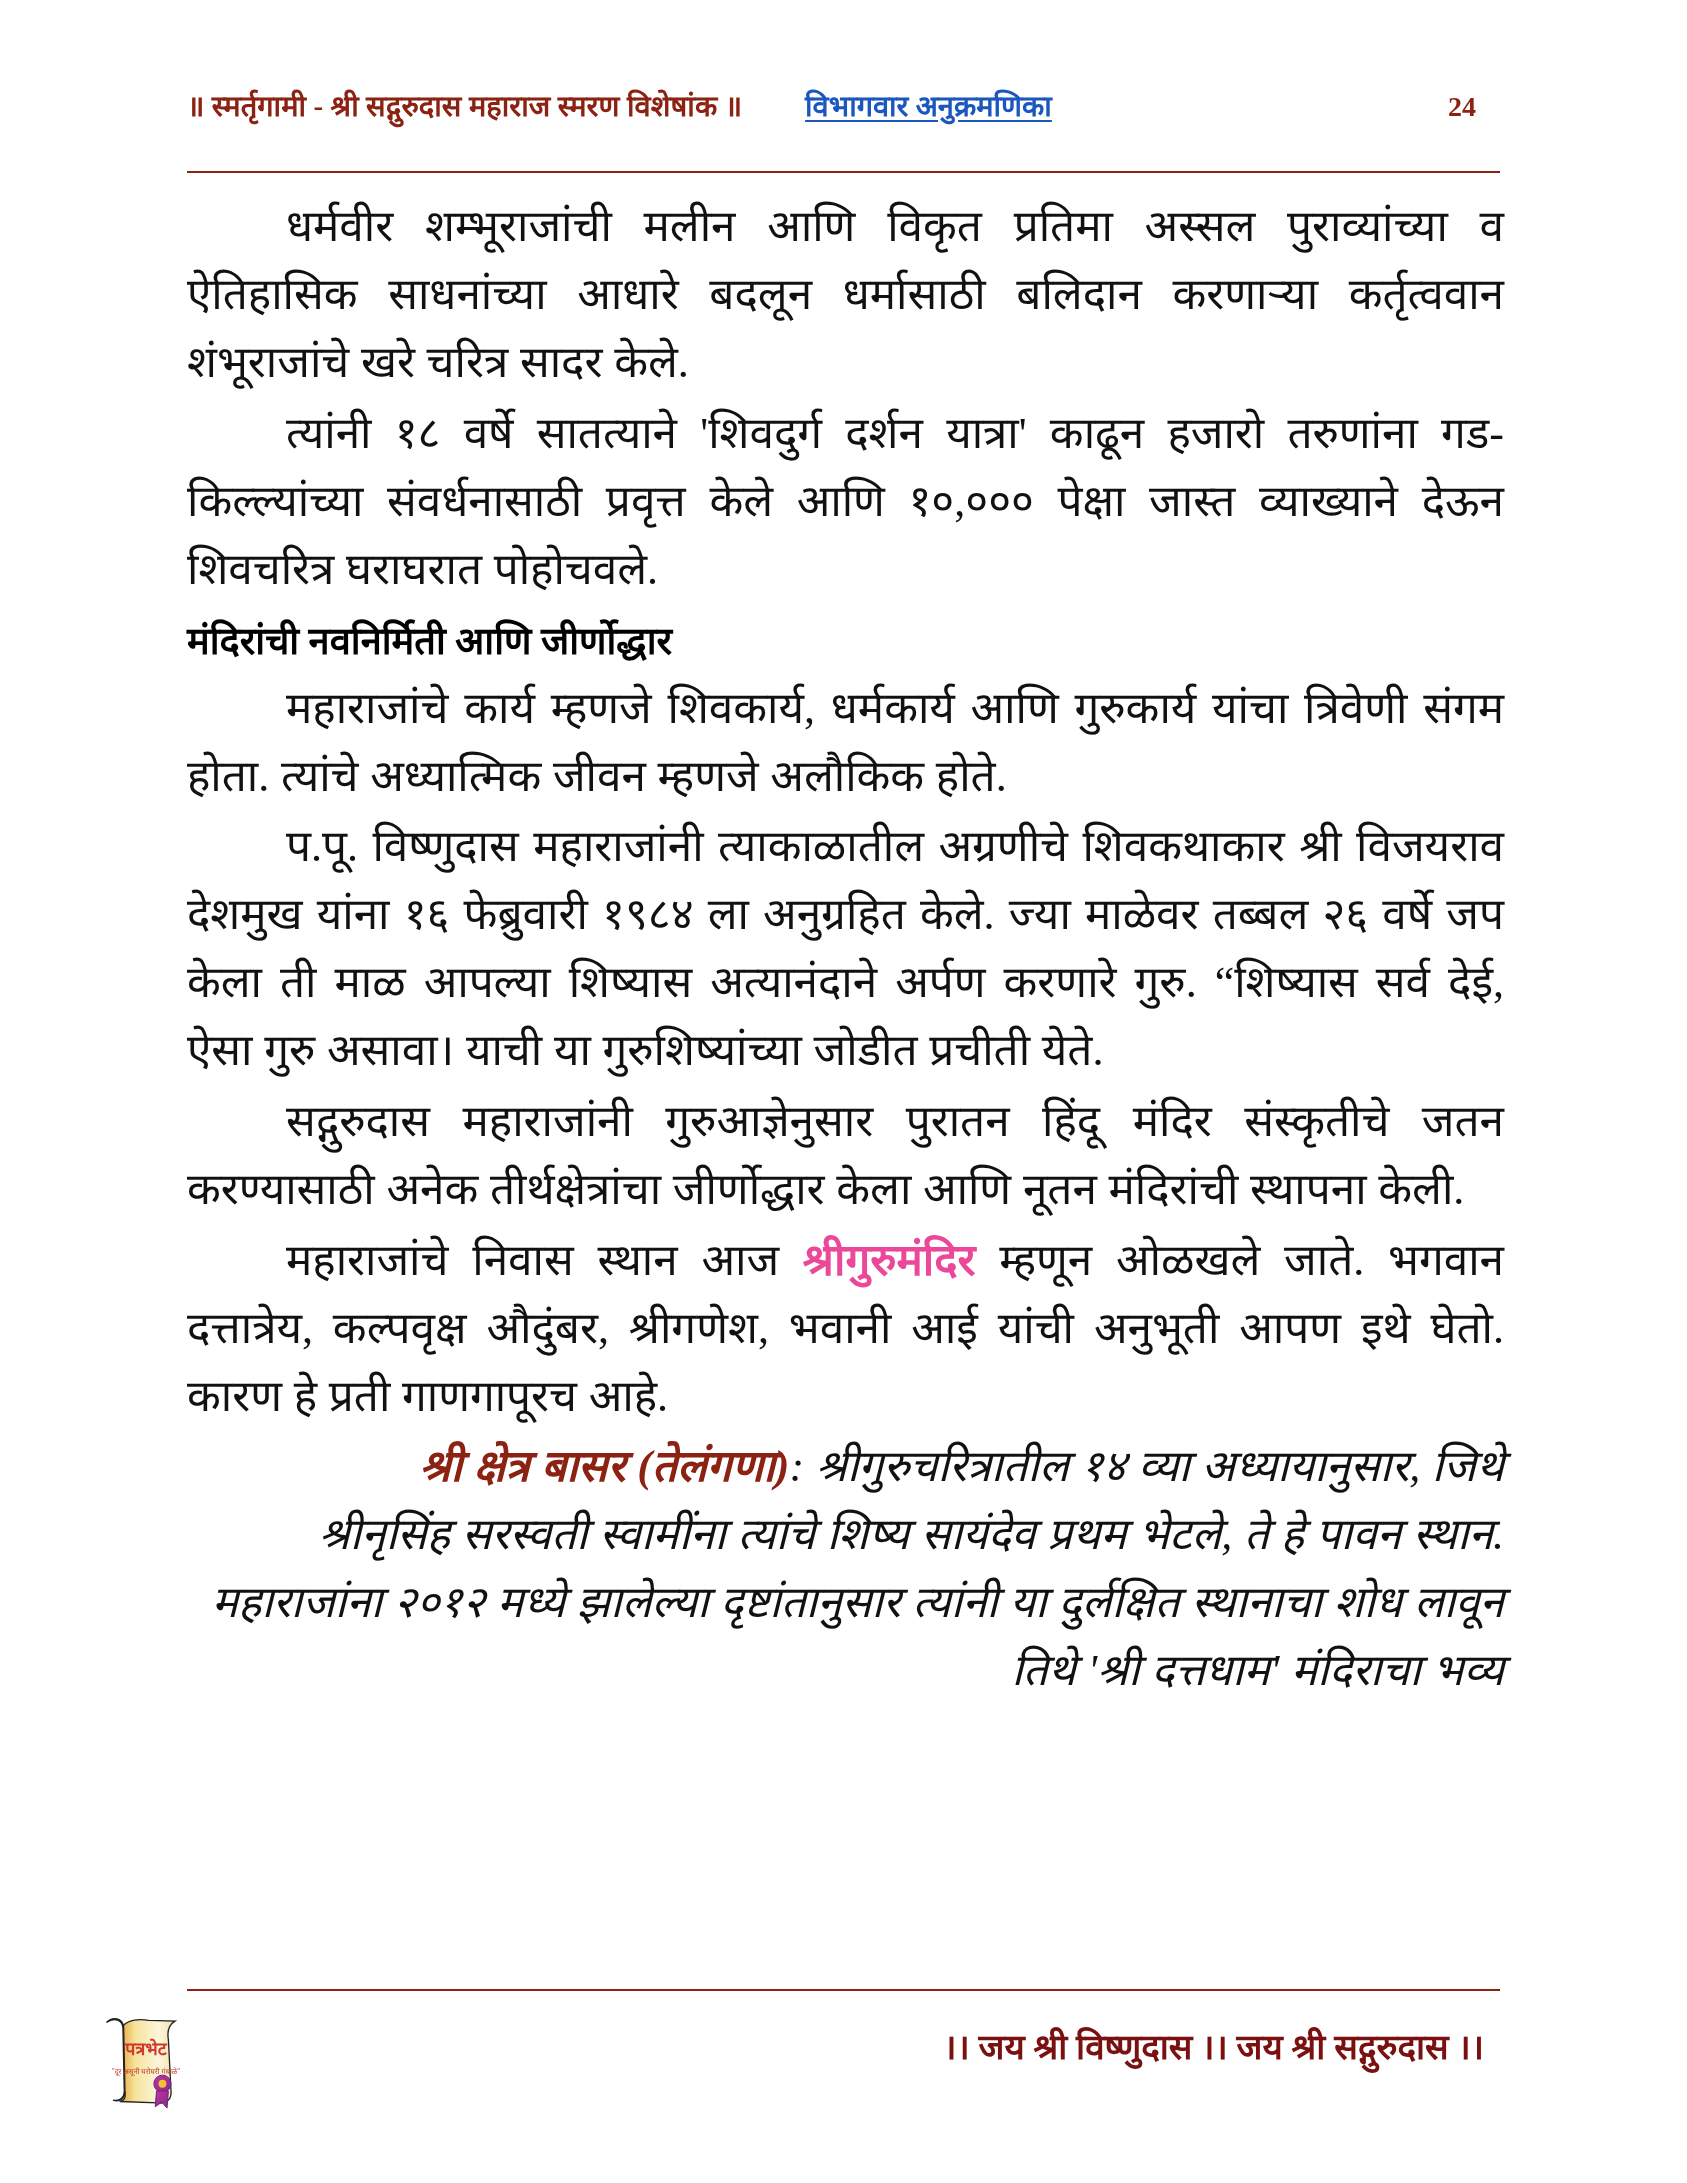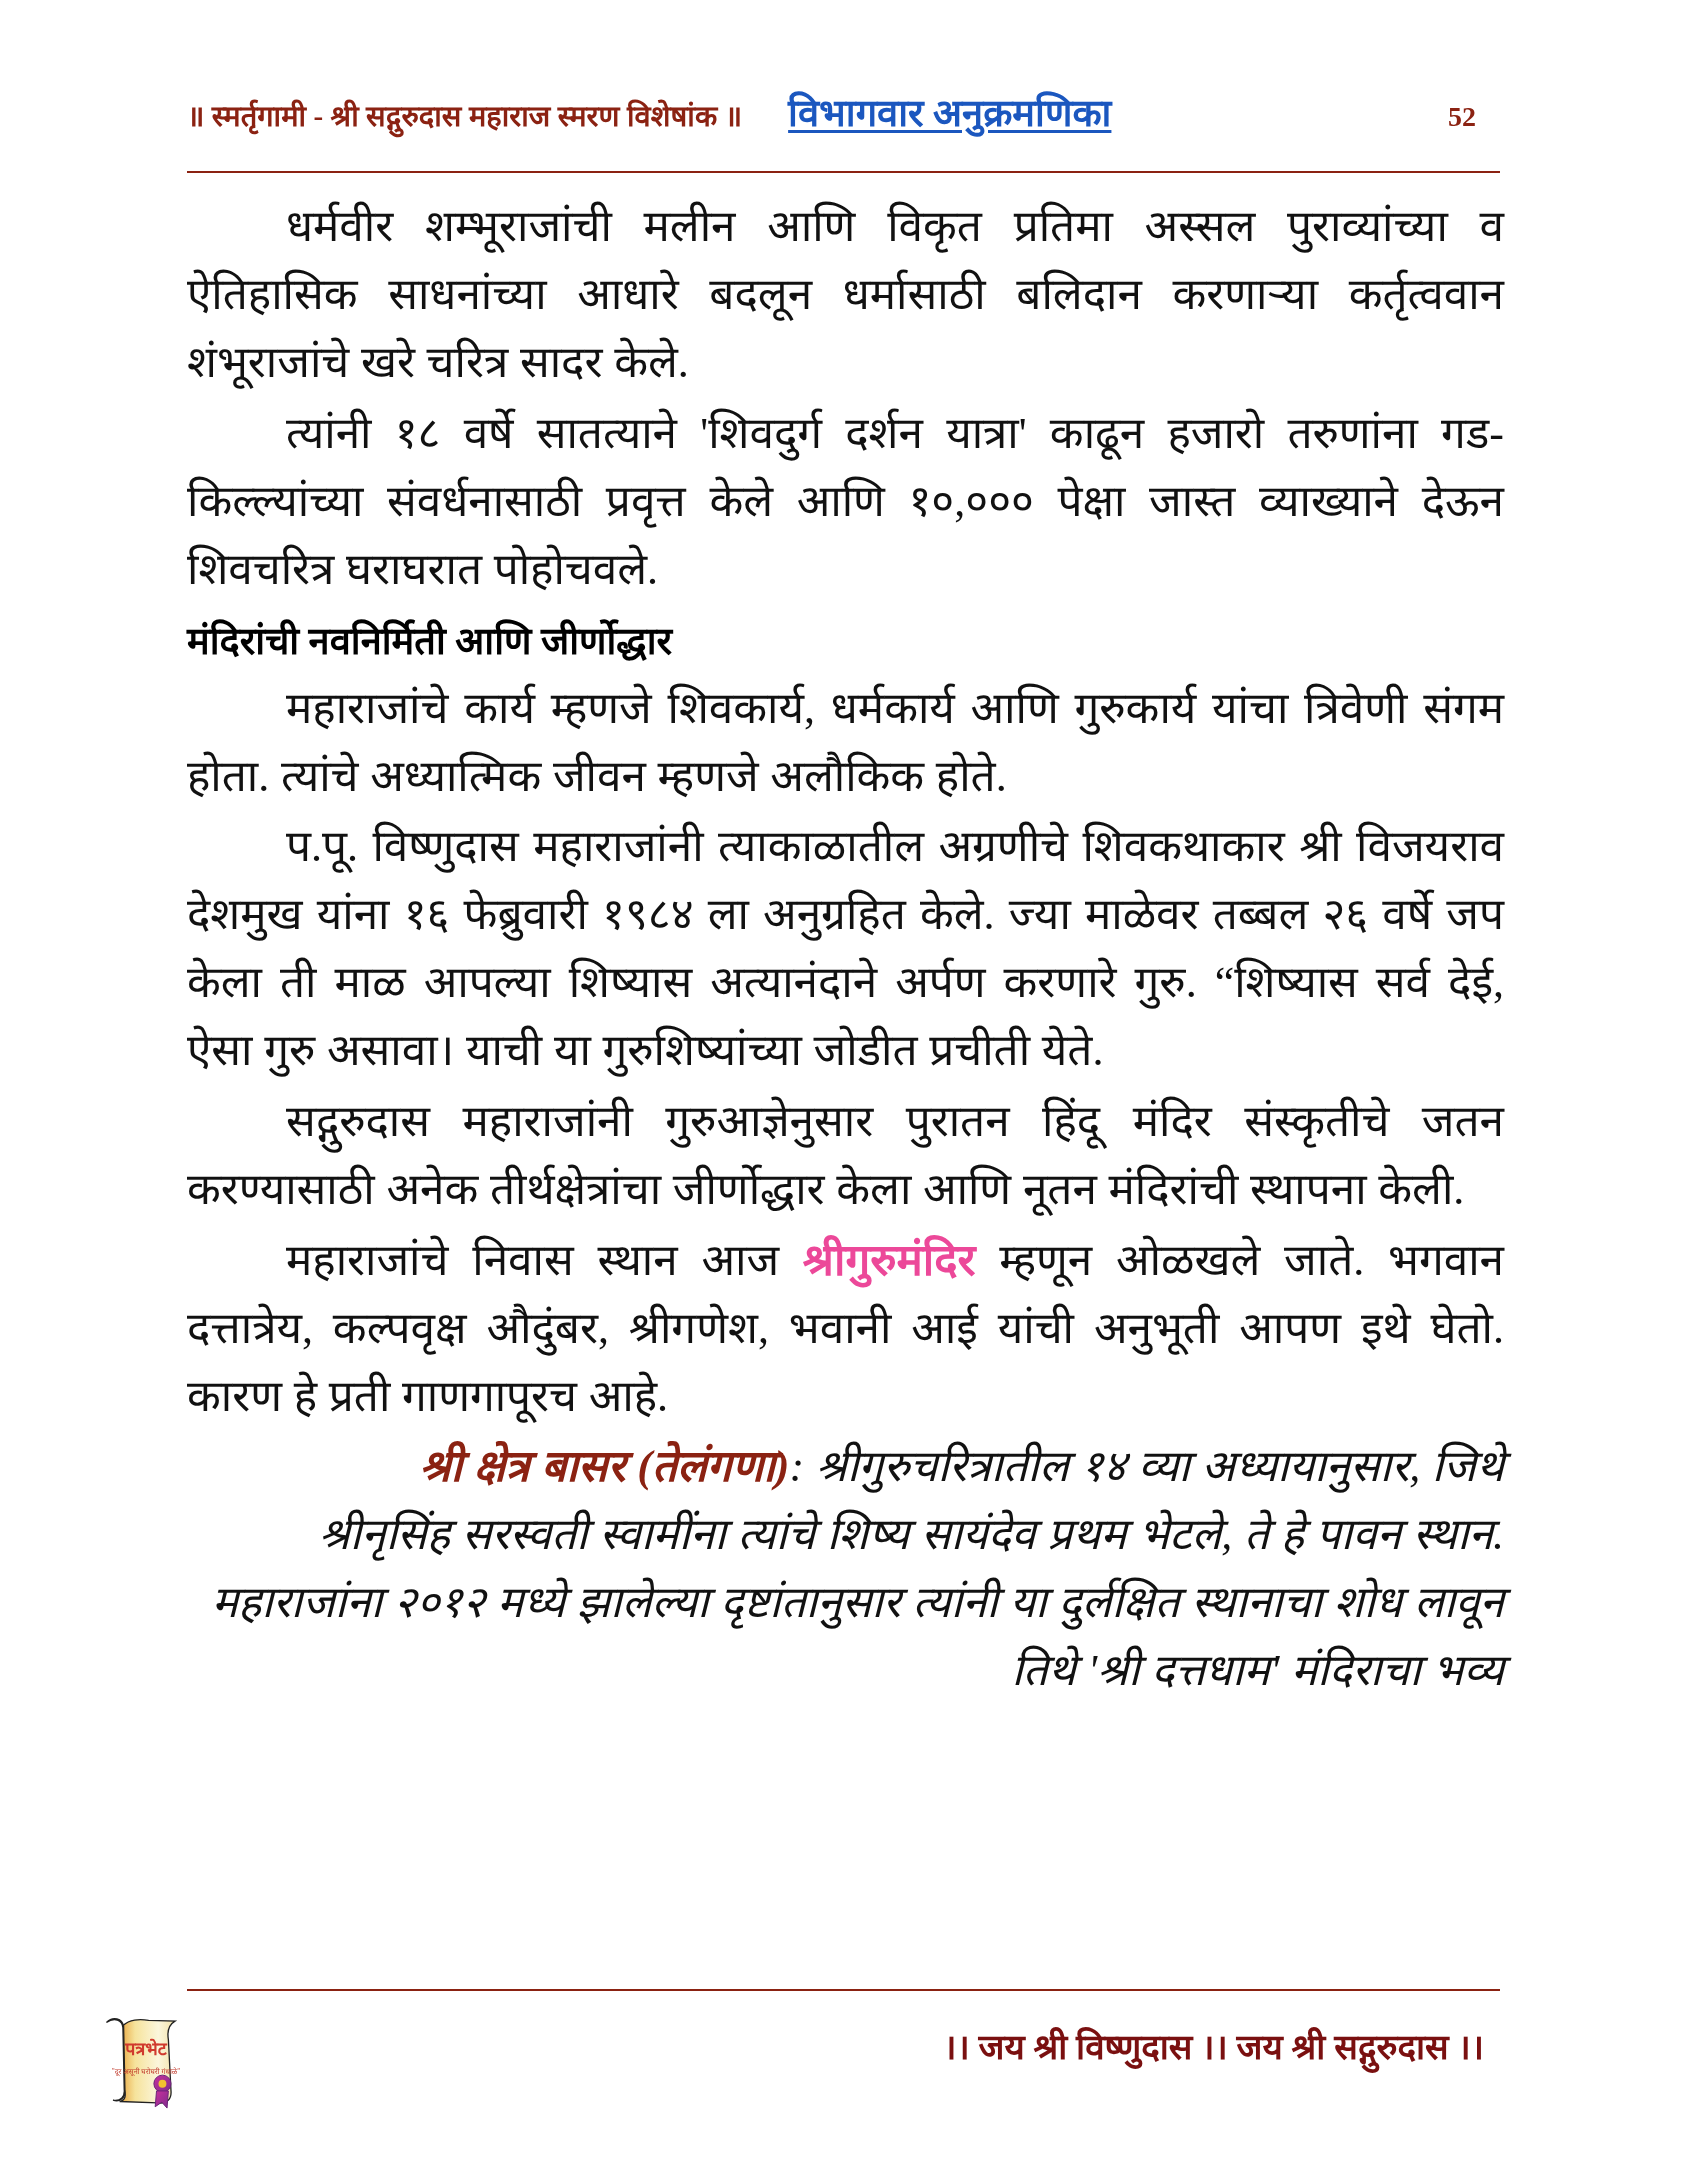--- a/index.html
+++ b/index.html
@@ -36,25 +36,25 @@
   }
   .header-title {
     color: #8B2212;
     font-size: 29px;
     font-weight: bold;
     letter-spacing: 0.1px;
     white-space: nowrap;
   }
   .header-link {
     color: #1B57BF;
-    font-size: 38px;
+    font-size: 29px;
     font-weight: bold;
     text-decoration: underline;
     text-underline-offset: 4px;
-    margin-left: 46px;
+    margin-left: 63px;
     white-space: nowrap;
     cursor: pointer;
   }
   .header-pageno {
     color: #8B2212;
     font-size: 28px;
     font-weight: bold;
     margin-left: auto;
     padding-right: 25px;
     white-space: nowrap;
@@ -145,21 +145,21 @@
   .logo svg { display: block; }
 </style>
 </head>
 <body>
 
 <div class="page">
 
   <div class="header">
     <span class="header-title">॥ स्मर्तृगामी - श्री सद्गुरुदास महाराज स्मरण विशेषांक ॥</span>
     <a class="header-link" href="#">विभागवार अनुक्रमणिका</a>
-    <span class="header-pageno">52</span>
+    <span class="header-pageno">24</span>
   </div>
 
   <div class="rule-top"></div>
 
   <div class="content">
 
     <p class="para">धर्मवीर शम्भूराजांची मलीन आणि विकृत प्रतिमा अस्सल पुराव्यांच्या व ऐतिहासिक साधनांच्या आधारे बदलून धर्मासाठी बलिदान करणाऱ्या कर्तृत्ववान शंभूराजांचे खरे चरित्र सादर केले.</p>
 
     <p class="para">त्यांनी १८ वर्षे सातत्याने 'शिवदुर्ग दर्शन यात्रा' काढून हजारो तरुणांना गड-किल्ल्यांच्या संवर्धनासाठी प्रवृत्त केले आणि १०,००० पेक्षा जास्त व्याख्याने देऊन शिवचरित्र घराघरात पोहोचवले.</p>
 

